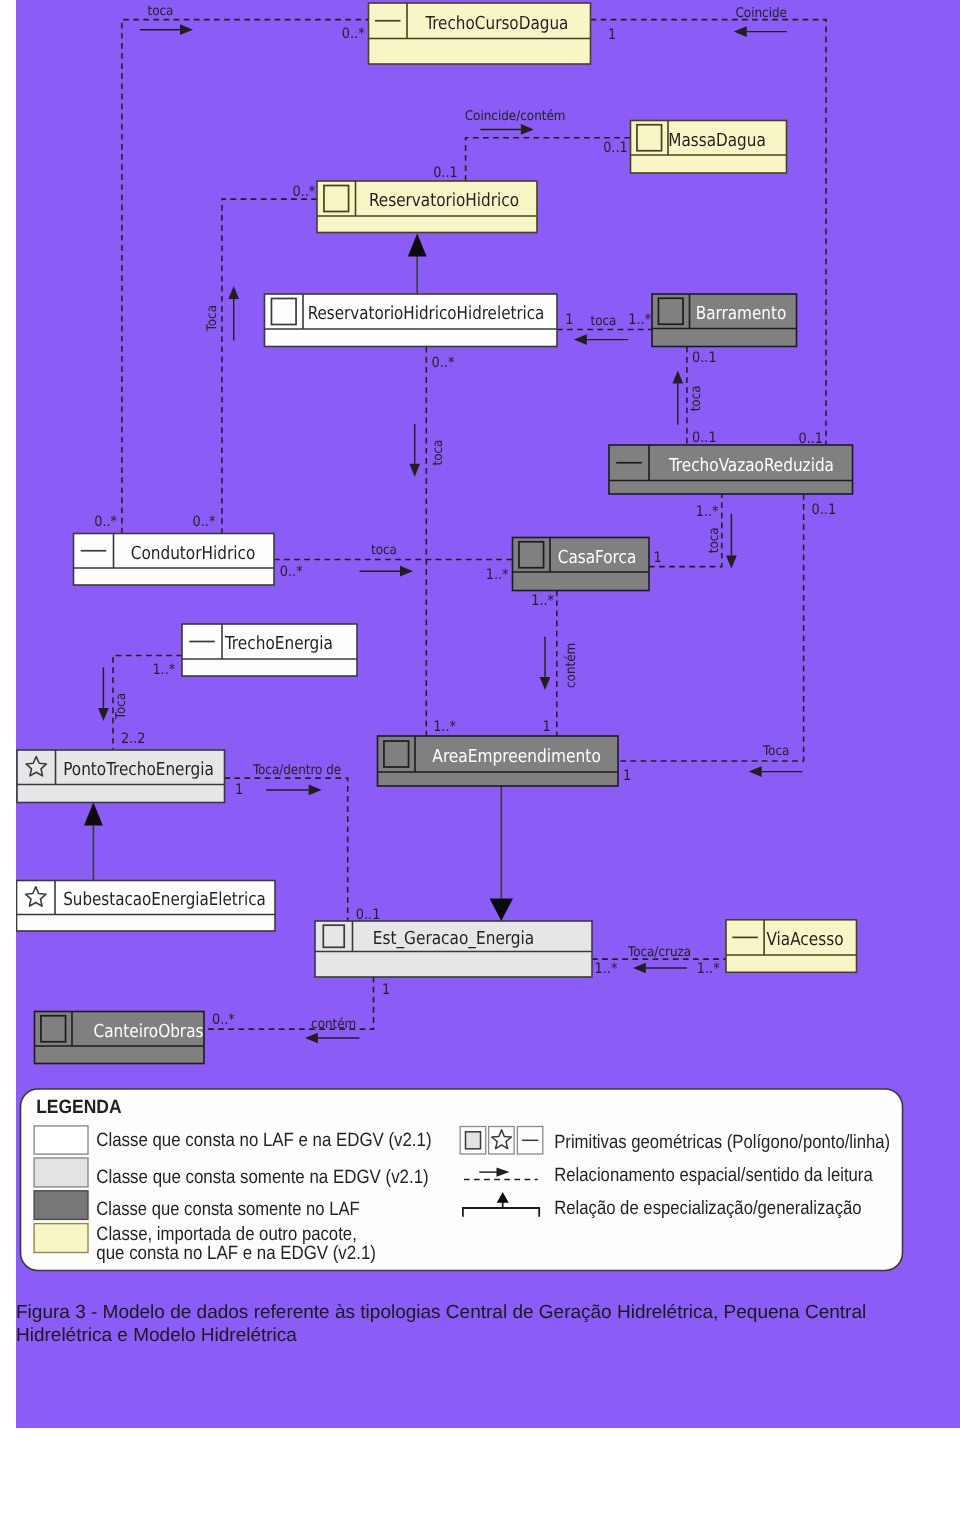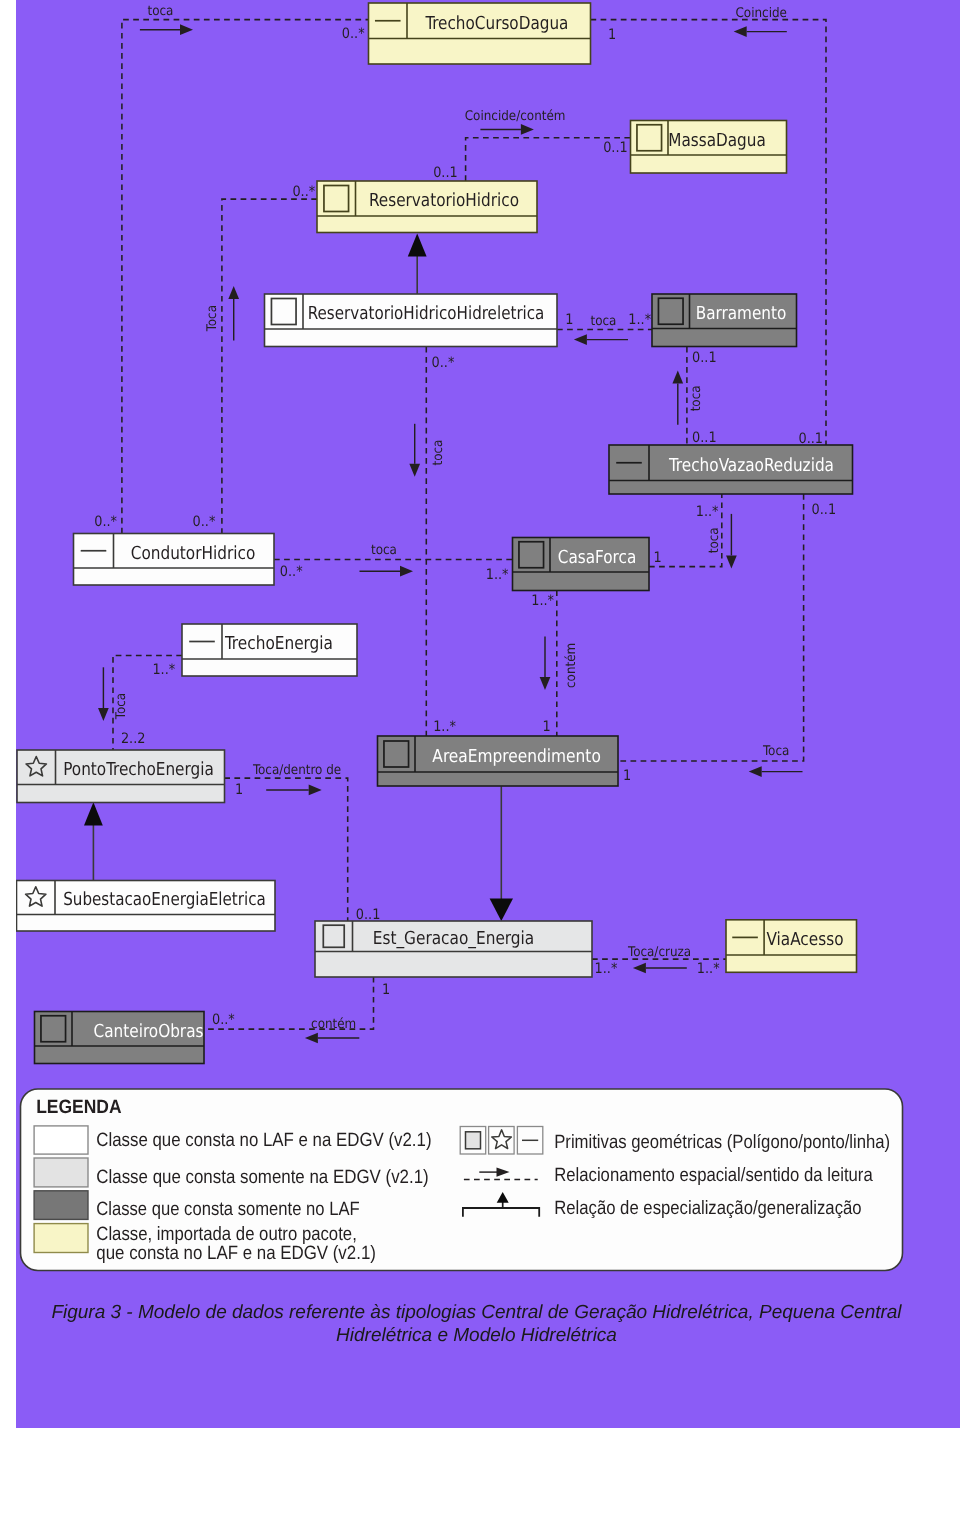--- a/index.html
+++ b/index.html
@@ -2,23 +2,23 @@
 <html><head>
 <meta charset="utf-8">
 <title>Figura 3 - Modelo de dados</title>
 <style>
   html,body{margin:0;padding:0;background:#ffffff;}
   body{width:960px;height:1540px;position:relative;
        font-family:"DejaVu Sans",sans-serif;
        -webkit-font-smoothing:antialiased;text-rendering:geometricPrecision;}
   #page{position:absolute;left:16px;top:0;width:960px;height:1428px;overflow:hidden;background:#8b5cf6;}
   svg#uml-diagram{position:absolute;left:0;top:0;width:960px;height:1540px;}
-  .figure-caption{position:absolute;left:0;top:1301px;width:921px;text-align:center;
+  .figure-caption{position:absolute;left:0;top:1301px;width:921px;
        font-family:"Liberation Sans",sans-serif;font-size:19px;color:#1a1a1a;
-       line-height:23.2px;white-space:nowrap;font-style:italic;}
+       line-height:23.2px;white-space:nowrap;}
   .page-number{position:absolute;left:883px;top:1520px;
        font-family:"Liberation Sans",sans-serif;font-size:21px;color:#0d0d0d;
        letter-spacing:-0.92px;}
   .page-number b{font-weight:bold;}
 </style>
 </head>
 <body>
 
 <div id="page">
 

